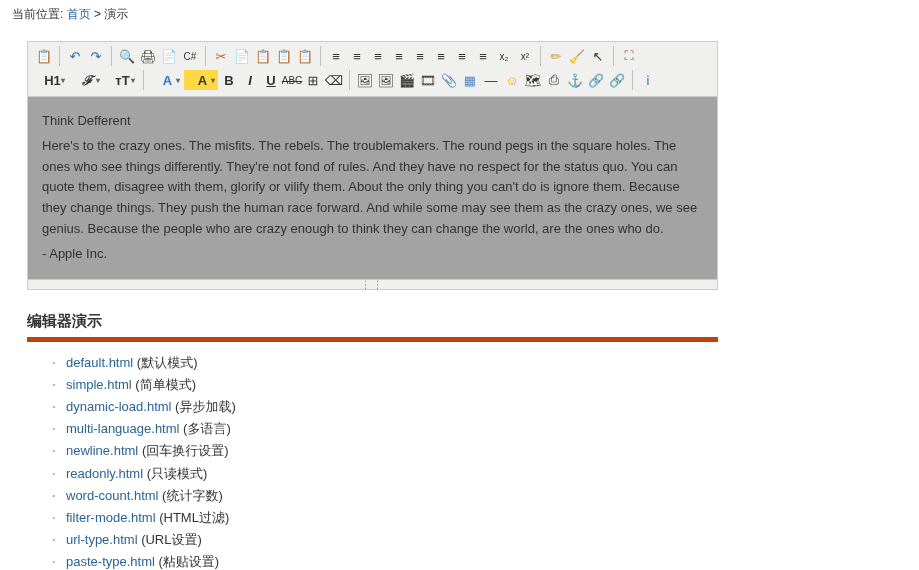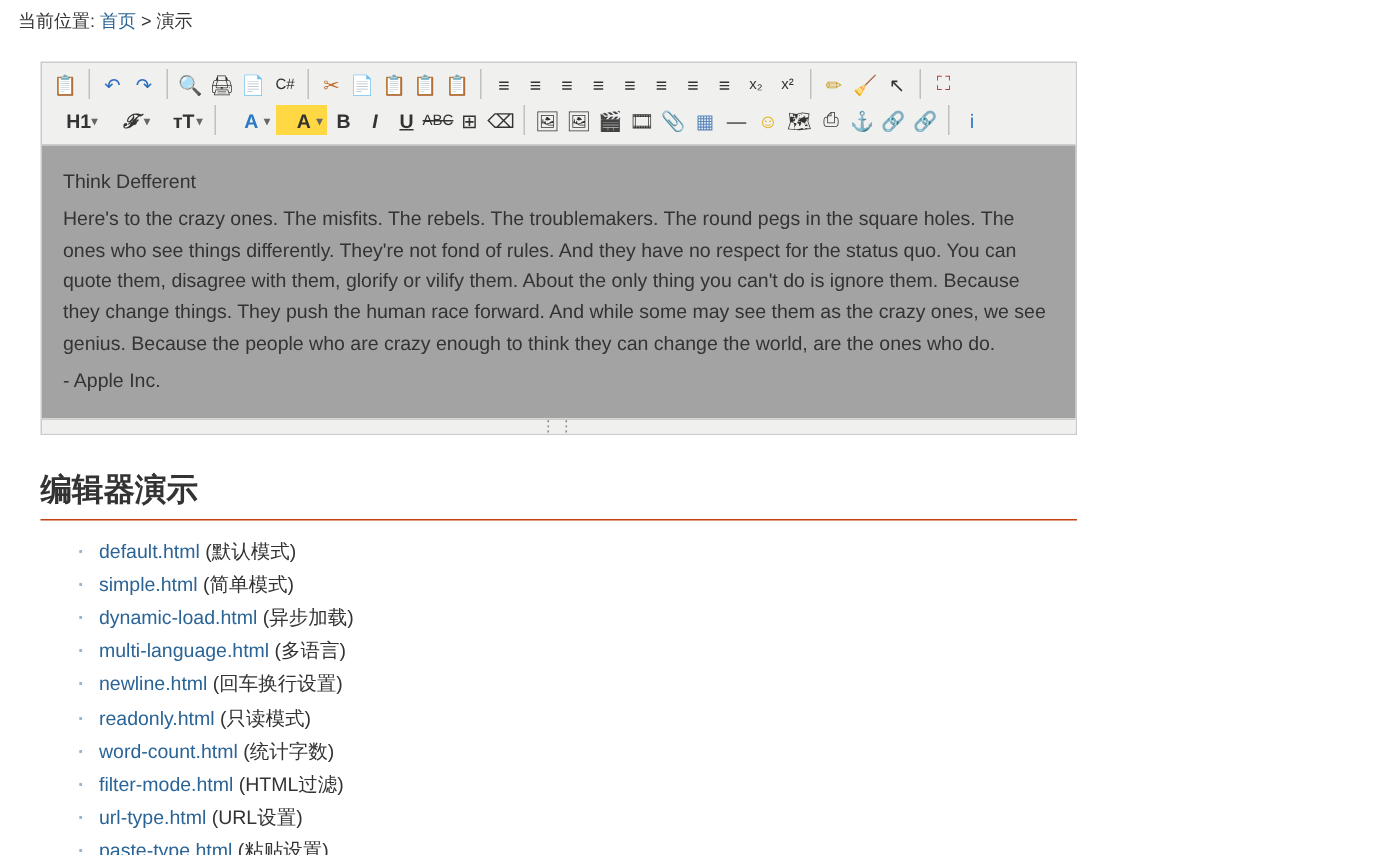--- a/index.html
+++ b/index.html
@@ -12,21 +12,21 @@
 .toolbar-row { display: flex; flex-wrap: wrap; align-items: center; gap: 1px; margin-bottom: 4px; }
 .tb-btn { width: 20px; height: 20px; display: inline-flex; align-items: center; justify-content: center; cursor: pointer; border: 1px solid transparent; font-size: 13px; }
 .tb-sep { width: 1px; height: 20px; background: #c0c0c0; margin: 0 4px; }
 .tb-btn.dd { width: 34px; position: relative; font-size: 13px; font-weight: bold; justify-content: center; padding-left: 3px;}
 .tb-btn.dd::after { content: "▾"; font-size: 8px; color: #666; position:absolute; right:2px;}
 .hl-A { background: #ffd843; }
 .editor-body { background: #a3a3a3; padding: 10px 14px; color: #333; font-size: 13px; line-height: 1.6; }
 .editor-body p { margin: 4px 0; }
 .editor-body strong { font-weight: normal; }
 .resize-bar { height: 10px; background: #f0f0ee; border-top: 1px solid #ccc; display:flex; align-items:center; justify-content:center; cursor: s-resize; color:#888; font-size:10px; letter-spacing:2px;}
-h2.section { font-size: 21px; font-weight: bold; margin: 22px 15px 10px 15px; padding-bottom: 6px; border-bottom: 1px solid #c2410c; }
+h2.section { font-size: 15px; font-weight: bold; margin: 22px 15px 10px 15px; padding-bottom: 6px; border-bottom: 5px solid #c2410c; }
 ul.demo-list { margin: 8px 15px 0 40px; list-style: none; }
 ul.demo-list li { padding: 2px 0 2px 14px; position: relative; color: #333; font-size: 13px; line-height: 1.4; }
 ul.demo-list li::before { content: "·"; position: absolute; left: 0; color: #9cb2c6; font-weight: bold; }
 ul.demo-list a { color: #2a6496; text-decoration: none; }
 .bold{font-weight:bold;} .ital{font-style:italic;} .under{text-decoration:underline;} .strike{text-decoration:line-through;text-align:right;}
 </style>
 </head>
 <body>
 
 <div class="page">

